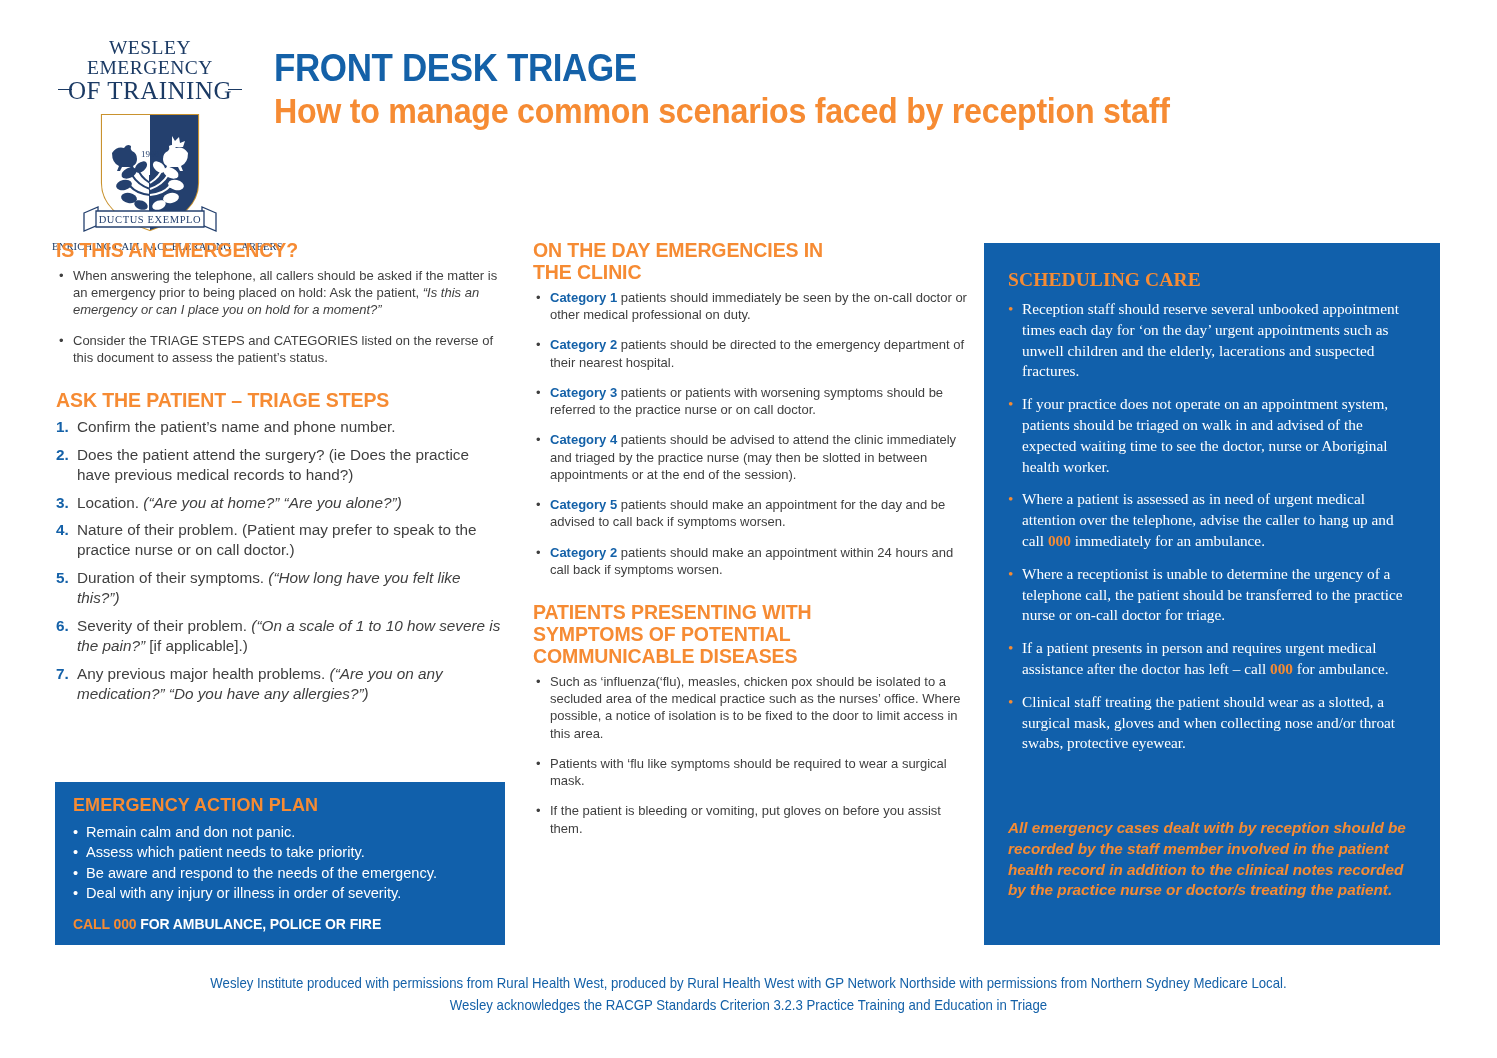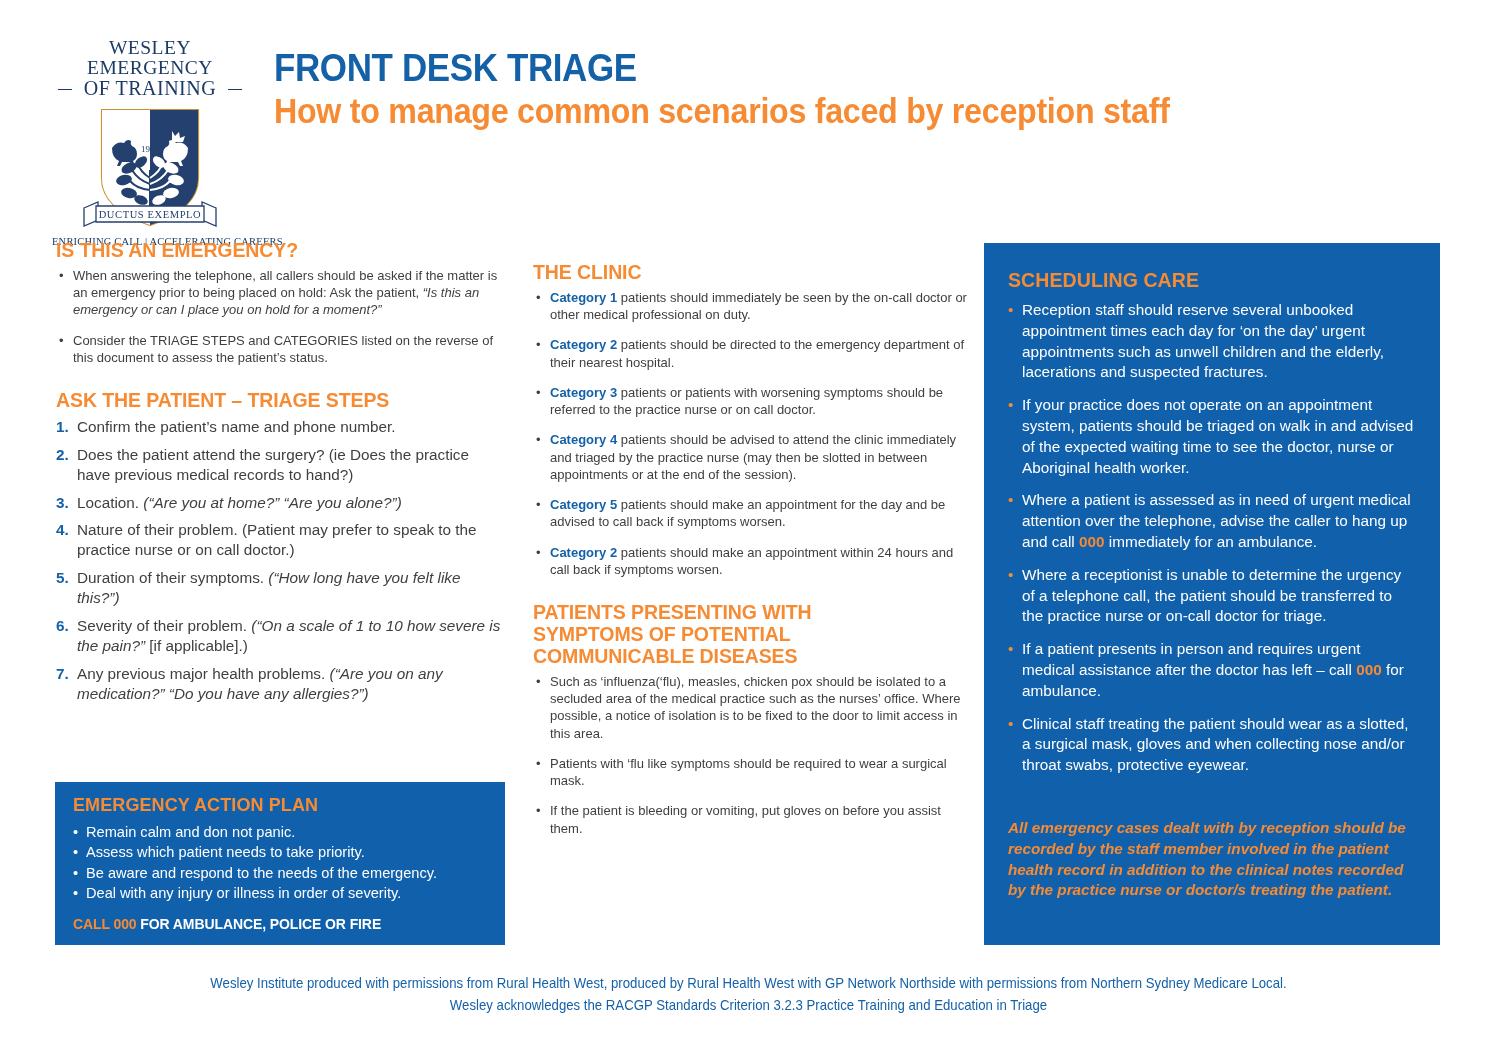--- a/index.html
+++ b/index.html
@@ -33,21 +33,21 @@
     text-align: center;
   }
   .logo-name {
     font-family: "Liberation Serif", serif;
     color: #1b3a64;
     letter-spacing: 0.5px;
     line-height: 1.02;
   }
   .logo-name .l1 { font-size: 19.5px; display:block; }
   .logo-name .l2 {
-    font-size: 20px; display:block;
+    font-size: 25px; display:block;
     position: relative;
   }
   .logo-name .l2::before,
   .logo-name .l2::after {
     content: "";
     position: absolute;
     top: 11px;
     width: 14px;
     height: 1.6px;
     background: #1b3a64;
@@ -168,21 +168,21 @@
   #box-emergency {
     left: 55px; top: 782px;
     width: 450px; height: 163px;
     padding: 0;
   }
   #box-emergency .inner { padding: 13px 18px 0 18px; }
   #box-scheduling {
     left: 984px; top: 243px;
     width: 456px; height: 702px;
   }
-  #box-scheduling .inner { padding: 26px 24px 0 24px; }
+  #box-scheduling .inner { padding: 26px 24px 0 24px; font-family: Liberation Serif, serif; }
 
   .box-head {
     color: #f68b33;
     font-weight: bold;
     font-size: 18px;
     letter-spacing: 0.1px;
     margin: 0 0 7px 0;
   }
   #box-scheduling .box-head { font-size: 19.5px; margin-bottom: 8px; }
 
@@ -350,21 +350,21 @@
         </div>
       <div class="call-line">
         <span class="call-000">CALL 000</span><span> FOR AMBULANCE, POLICE OR FIRE</span>
       </div>
     </div>
   </div>
 
   <div class="col" id="col-mid">
 
     <h3 class="sec-head">
-      <br>
+      <span>ON THE DAY EMERGENCIES IN</span><br>
       <span>THE CLINIC</span>
     </h3>
 
     <ul class="plain" id="category-list">
         <li class="bullet-item gap"><strong class="cat">Category 1</strong> patients should immediately be seen by the on-call doctor or other medical professional on duty.</li>
         <li class="bullet-item gap"><strong class="cat">Category 2</strong> patients should be directed to the emergency department of their nearest hospital.</li>
         <li class="bullet-item gap"><strong class="cat">Category 3</strong> patients or patients with worsening symptoms should be referred to the practice nurse or on call doctor.</li>
         <li class="bullet-item gap"><strong class="cat">Category 4</strong> patients should be advised to attend the clinic immediately and triaged by the practice nurse (may then be slotted in between appointments or at the end of the session).</li>
         <li class="bullet-item gap"><strong class="cat">Category 5</strong> patients should make an appointment for the day and be advised to call back if symptoms worsen.</li>
         <li class="bullet-item gap"><strong class="cat">Category 2</strong> patients should make an appointment within 24 hours and call back if symptoms worsen.</li>

